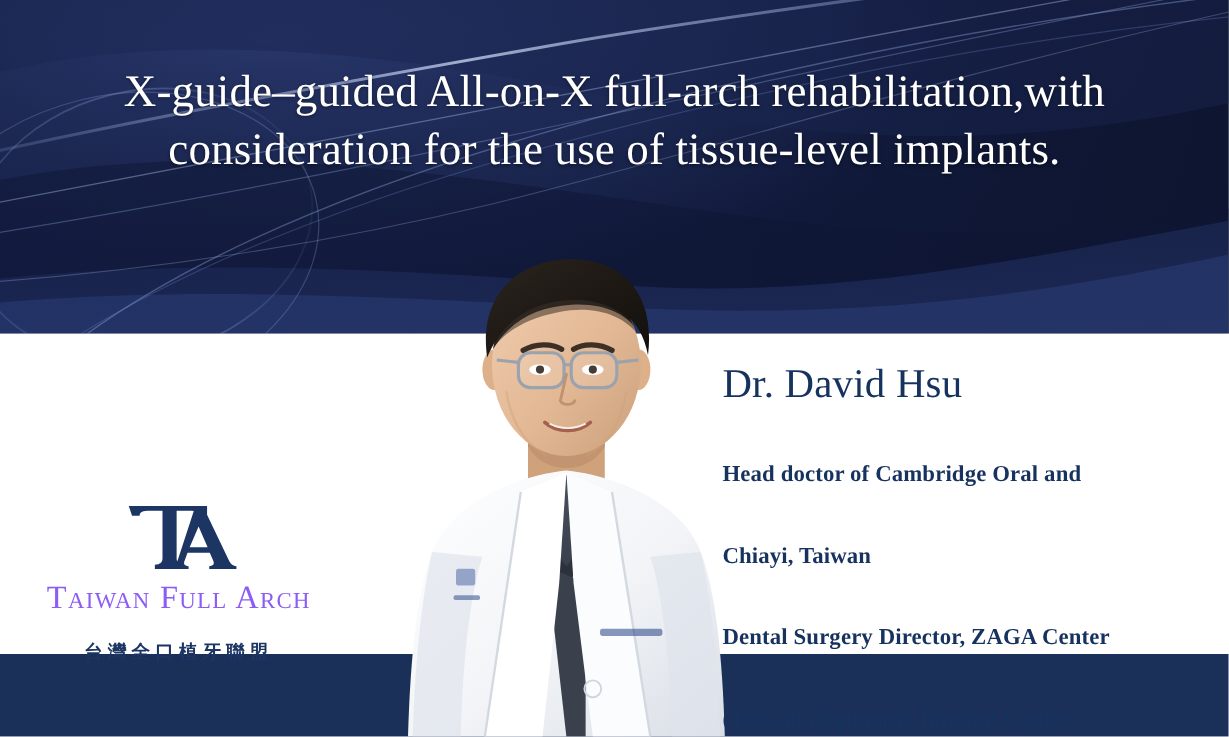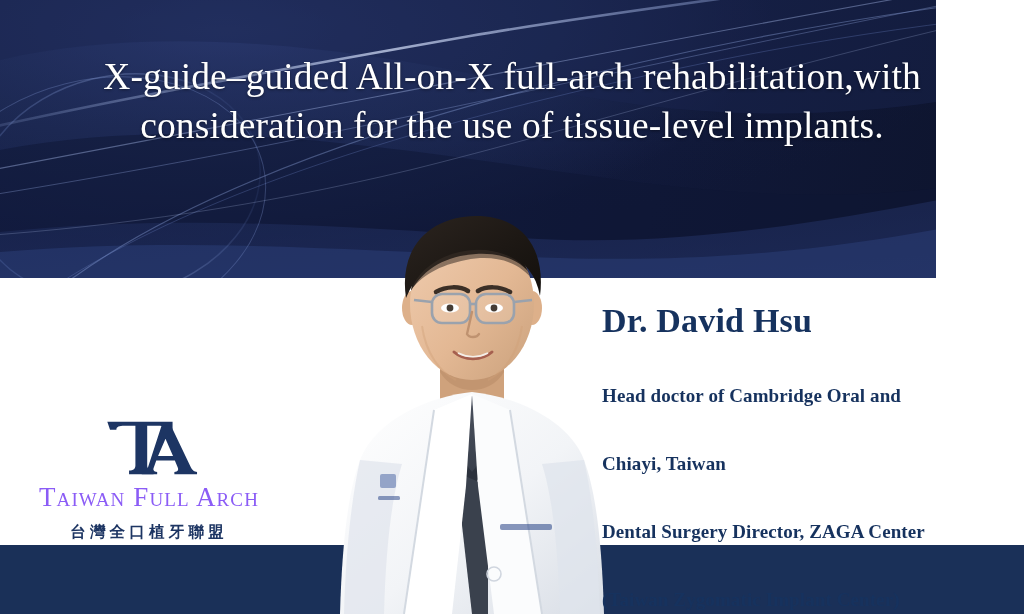--- a/index.html
+++ b/index.html
@@ -13,21 +13,21 @@
     height: 614px;
     overflow: hidden;
     background: #ffffff;
     font-family: "Liberation Serif", "DejaVu Serif", serif;
   }
 
   
   .header {
     position: absolute;
     left: 0; top: 0;
-    width: 936px;
+    width: 1024px;
     height: 278px;
     background: #121c3e;
     background-image:
       radial-gradient(ellipse 760px 320px at 24% 6%, #243163 0%, #1b2750 42%, rgba(18,28,62,0) 72%),
       linear-gradient(105deg, #16204a 0%, #141d42 38%, #101838 70%, #0e152f 100%);
     overflow: hidden;
   }
   .header-svg {
     position: absolute;
     left: 0; top: 0;
@@ -89,21 +89,21 @@
     letter-spacing: 1.1px;
     font-variant: small-caps;
     font-family: Liberation Serif, serif;
     white-space: nowrap;
     line-height: 1.05;
   }
   .logo-cn {
     color: #1d3563;
     font-size: 15.5px;
     letter-spacing: 4.2px;
-    margin-top: 11px;
+    margin-top: 21px;
     white-space: nowrap;
     font-family: "DejaVu Sans", "Liberation Sans", sans-serif;
     font-weight: 700;
   }
 
   
   .portrait {
     position: absolute;
     left: 336px;
     top: 196px;
@@ -117,21 +117,21 @@
   .speaker {
     position: absolute;
     left: 602px;
     top: 303px;
     width: 410px;
     z-index: 6;
   }
   .speaker-name {
     color: #16325e;
     font-size: 34px;
-    font-weight: 700;
+    font-weight: 400;
     line-height: 1.08;
     letter-spacing: 0.2px;
     margin-bottom: 6px;
     white-space: nowrap;
   }
   .speaker-cred-line {
     color: #16325e;
     font-size: 19px;
     font-weight: 700;
     line-height: 24px;

